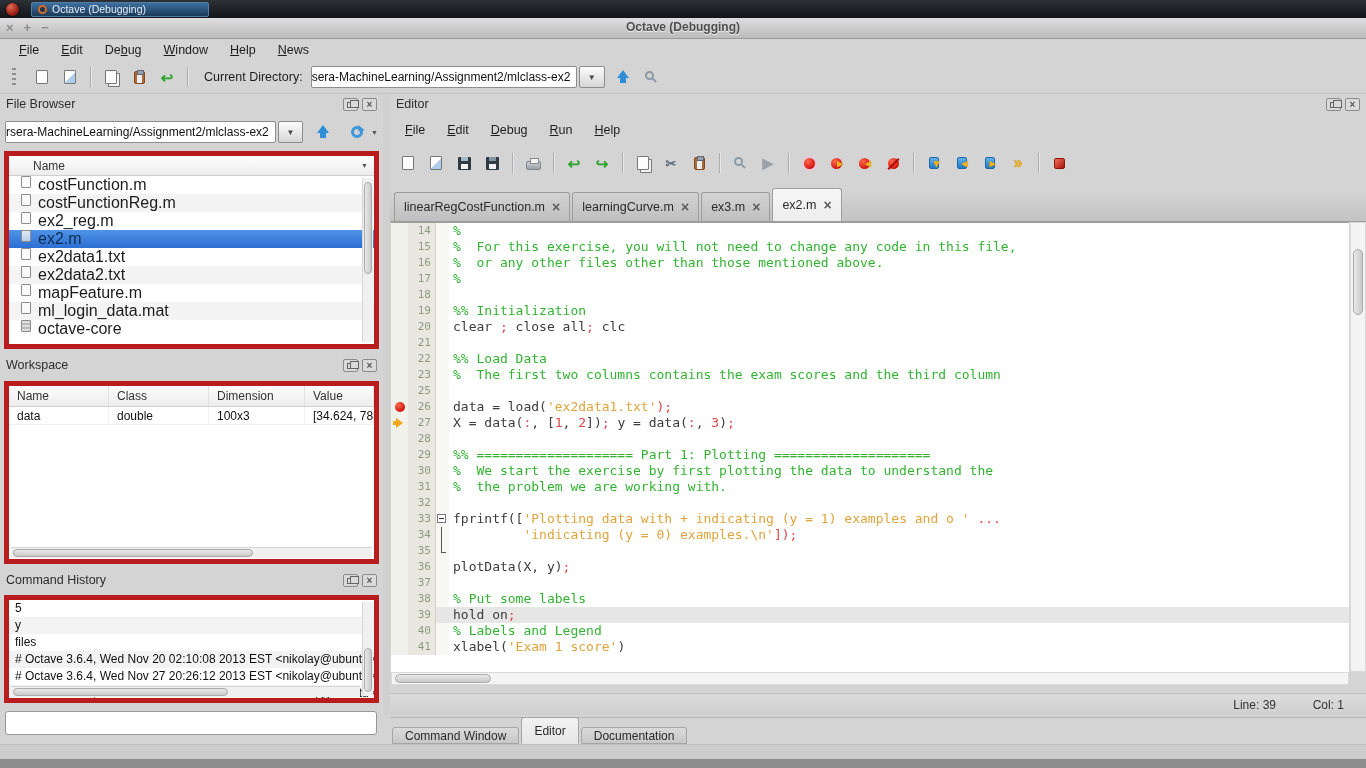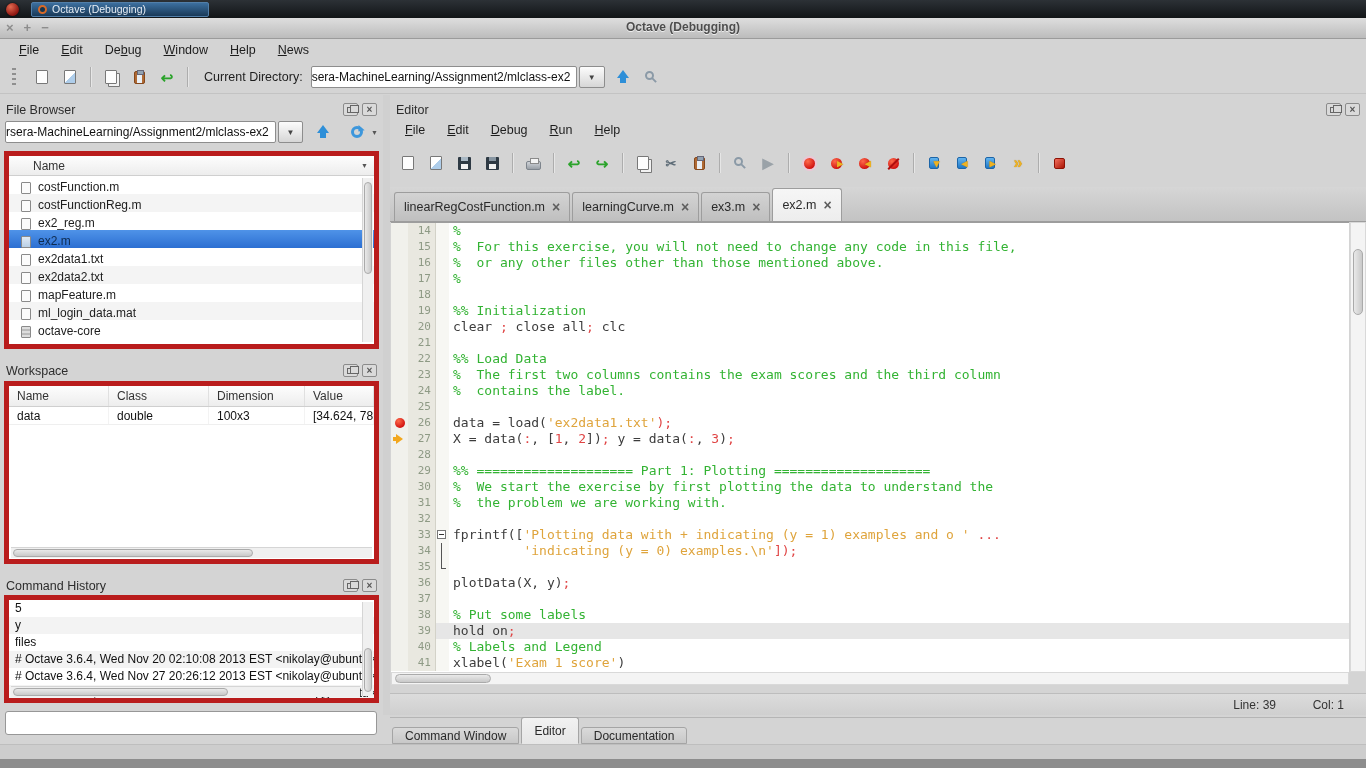--- a/index.html
+++ b/index.html
@@ -56,34 +56,34 @@
   .cont{color:#eeb223;font-weight:900;font-size:16px;letter-spacing:-3px;line-height:1;padding-right:3px;text-shadow:0 0 1px #a97908;}
   .stop{width:11px;height:11px;border:1px solid #8d1205;border-radius:2px;background:linear-gradient(135deg,#f4705e,#a91404);display:inline-block;}
   .uparr{width:14px;height:14px;position:relative;display:inline-block;}
   .uparr::before{content:'';position:absolute;left:1px;top:0;border-left:6px solid transparent;border-right:6px solid transparent;border-bottom:8px solid #2e8fd8;}
   .uparr::after{content:'';position:absolute;left:4px;top:8px;width:6px;height:5px;background:#2e8fd8;}
   .sync{width:12px;height:12px;border:3px solid #3d97dc;border-radius:50%;display:inline-block;position:relative;}
   .sync::after{content:'';position:absolute;right:-4px;top:-2px;border-left:4px solid transparent;border-right:4px solid transparent;border-top:5px solid #3d97dc;transform:rotate(40deg);}
   .caret{font-size:7px;color:#555;}
   
   .panel{position:absolute;left:0;width:383px;background:#d4d4d4;}
-  .phead{height:22px;display:flex;align-items:flex-start;padding:8px 6px;font-size:12.5px;color:#2d2d2d;}
+  .phead{height:22px;display:flex;align-items:flex-end;padding:16px 6px;font-size:12.5px;color:#2d2d2d;}
   .phead .sp{flex:1;}
   .wbtn{width:15px;height:13px;border:1px solid #8b8b8b;border-radius:2px;background:#dadada;display:inline-flex;align-items:center;justify-content:center;margin-left:4px;color:#555;}
   .un{width:7px;height:6px;border:1px solid #666;position:relative;background:#dadada;}
   .un::after{content:'';position:absolute;left:2px;top:-3px;width:7px;height:6px;border:1px solid #666;background:#dadada;}
   .xg{font-size:10px;font-weight:bold;line-height:1;}
   .listbox{position:absolute;background:#fff;border:5px solid #b91c1c;overflow:hidden;}
   
   #fb{top:95px;height:258px;}
   .fb-tools{position:absolute;top:24px;left:5px;right:5px;height:26px;display:flex;align-items:center;}
   .fb-list{left:4px;right:4px;top:56px;bottom:4px;}
   .lhead{height:20px;background:linear-gradient(#fdfdfd,#ededed);border-bottom:1px solid #cfcfcf;display:flex;align-items:center;font-size:12px;color:#333;padding:0 6px 0 24px;}
   .lhead .sp{flex:1;}
-  .frow{height:18px;display:flex;align-items:flex-end;font-size:12px;color:#1c1c1c;padding-left:12px;}
+  .frow{height:18px;display:flex;align-items:flex-start;font-size:16px;color:#1c1c1c;padding-left:12px;}
   .frow.alt{background:#f4f4f4;}
   .frow.sel{background:linear-gradient(#4f93e8,#2c6fd2);color:#0e2b50;}
   .ficon{width:10px;height:12px;background:#fbfbfb;border:1px solid #8a8a8a;border-radius:1px;margin-right:7px;flex:none;}
   .ficon.mfile{background:linear-gradient(#dfe9f4,#b9cfe6);}
   .ficon.bin{background:repeating-linear-gradient(#ddd 0 2px,#bbb 2px 4px);}
   .vscroll{position:absolute;top:22px;right:1px;bottom:2px;width:11px;background:#f0f0f0;border-left:1px solid #d5d5d5;}
   .vthumb{position:absolute;left:1px;right:1px;border-radius:5px;background:linear-gradient(90deg,#e9e9e9,#c9c9c9);border:1px solid #aaa;}
   .hscroll{position:absolute;left:2px;height:11px;background:#f0f0f0;border-top:1px solid #d5d5d5;}
   .hthumb{position:absolute;top:1px;bottom:1px;border-radius:5px;background:linear-gradient(#e9e9e9,#c9c9c9);border:1px solid #aaa;}
   
@@ -454,21 +454,20 @@
         <div class="cline"><span class="m-bp"></span><span class="m-num">14</span><span class="m-fold"></span><span class="m-code"><span class="seg-c">%</span></span></div>
         <div class="cline"><span class="m-bp"></span><span class="m-num">15</span><span class="m-fold"></span><span class="m-code"><span class="seg-c">%  For this exercise, you will not need to change any code in this file,</span></span></div>
         <div class="cline"><span class="m-bp"></span><span class="m-num">16</span><span class="m-fold"></span><span class="m-code"><span class="seg-c">%  or any other files other than those mentioned above.</span></span></div>
         <div class="cline"><span class="m-bp"></span><span class="m-num">17</span><span class="m-fold"></span><span class="m-code"><span class="seg-c">%</span></span></div>
         <div class="cline"><span class="m-bp"></span><span class="m-num">18</span><span class="m-fold"></span><span class="m-code"></span></div>
         <div class="cline"><span class="m-bp"></span><span class="m-num">19</span><span class="m-fold"></span><span class="m-code"><span class="seg-c">%% Initialization</span></span></div>
         <div class="cline"><span class="m-bp"></span><span class="m-num">20</span><span class="m-fold"></span><span class="m-code"><span class="seg-t">clear </span><span class="seg-r">;</span><span class="seg-t"> close all</span><span class="seg-r">;</span><span class="seg-t"> clc</span></span></div>
         <div class="cline"><span class="m-bp"></span><span class="m-num">21</span><span class="m-fold"></span><span class="m-code"></span></div>
         <div class="cline"><span class="m-bp"></span><span class="m-num">22</span><span class="m-fold"></span><span class="m-code"><span class="seg-c">%% Load Data</span></span></div>
         <div class="cline"><span class="m-bp"></span><span class="m-num">23</span><span class="m-fold"></span><span class="m-code"><span class="seg-c">%  The first two columns contains the exam scores and the third column</span></span></div>
-        <div class="cline"><span class="m-bp"></span><span class="m-num">24</span><span class="m-fold"></span><span class="m-code"><span class="seg-c">%  contains the label.</span></span></div>
         <div class="cline"><span class="m-bp"></span><span class="m-num">25</span><span class="m-fold"></span><span class="m-code"></span></div>
         <div class="cline"><span class="m-bp"><i class="bpdot"></i></span><span class="m-num">26</span><span class="m-fold"></span><span class="m-code"><span class="seg-t">data = load(</span><span class="seg-s">'ex2data1.txt'</span><span class="seg-r">);</span></span></div>
         <div class="cline"><span class="m-bp"><i class="xarrow"></i></span><span class="m-num">27</span><span class="m-fold"></span><span class="m-code"><span class="seg-t">X = data(</span><span class="seg-r">:</span><span class="seg-t">, [</span><span class="seg-r">1</span><span class="seg-t">, </span><span class="seg-r">2</span><span class="seg-t">])</span><span class="seg-r">;</span><span class="seg-t"> y = data(</span><span class="seg-r">:</span><span class="seg-t">, </span><span class="seg-r">3</span><span class="seg-t">)</span><span class="seg-r">;</span></span></div>
         <div class="cline"><span class="m-bp"></span><span class="m-num">28</span><span class="m-fold"></span><span class="m-code"></span></div>
         <div class="cline"><span class="m-bp"></span><span class="m-num">29</span><span class="m-fold"></span><span class="m-code"><span class="seg-c">%% ==================== Part 1: Plotting ====================</span></span></div>
         <div class="cline"><span class="m-bp"></span><span class="m-num">30</span><span class="m-fold"></span><span class="m-code"><span class="seg-c">%  We start the exercise by first plotting the data to understand the</span></span></div>
         <div class="cline"><span class="m-bp"></span><span class="m-num">31</span><span class="m-fold"></span><span class="m-code"><span class="seg-c">%  the problem we are working with.</span></span></div>
         <div class="cline"><span class="m-bp"></span><span class="m-num">32</span><span class="m-fold"></span><span class="m-code"></span></div>
         <div class="cline"><span class="m-bp"></span><span class="m-num">33</span><span class="m-fold"><i class="foldbox"></i></span><span class="m-code"><span class="seg-t">fprintf([</span><span class="seg-s">'Plotting data with + indicating (y = 1) examples and o '</span><span class="seg-t"> </span><span class="seg-r">...</span></span></div>
         <div class="cline"><span class="m-bp"></span><span class="m-num">34</span><span class="m-fold fold-mid"></span><span class="m-code"><span class="seg-t">         </span><span class="seg-s">'indicating (y = 0) examples.\n'</span><span class="seg-r">]);</span></span></div>

